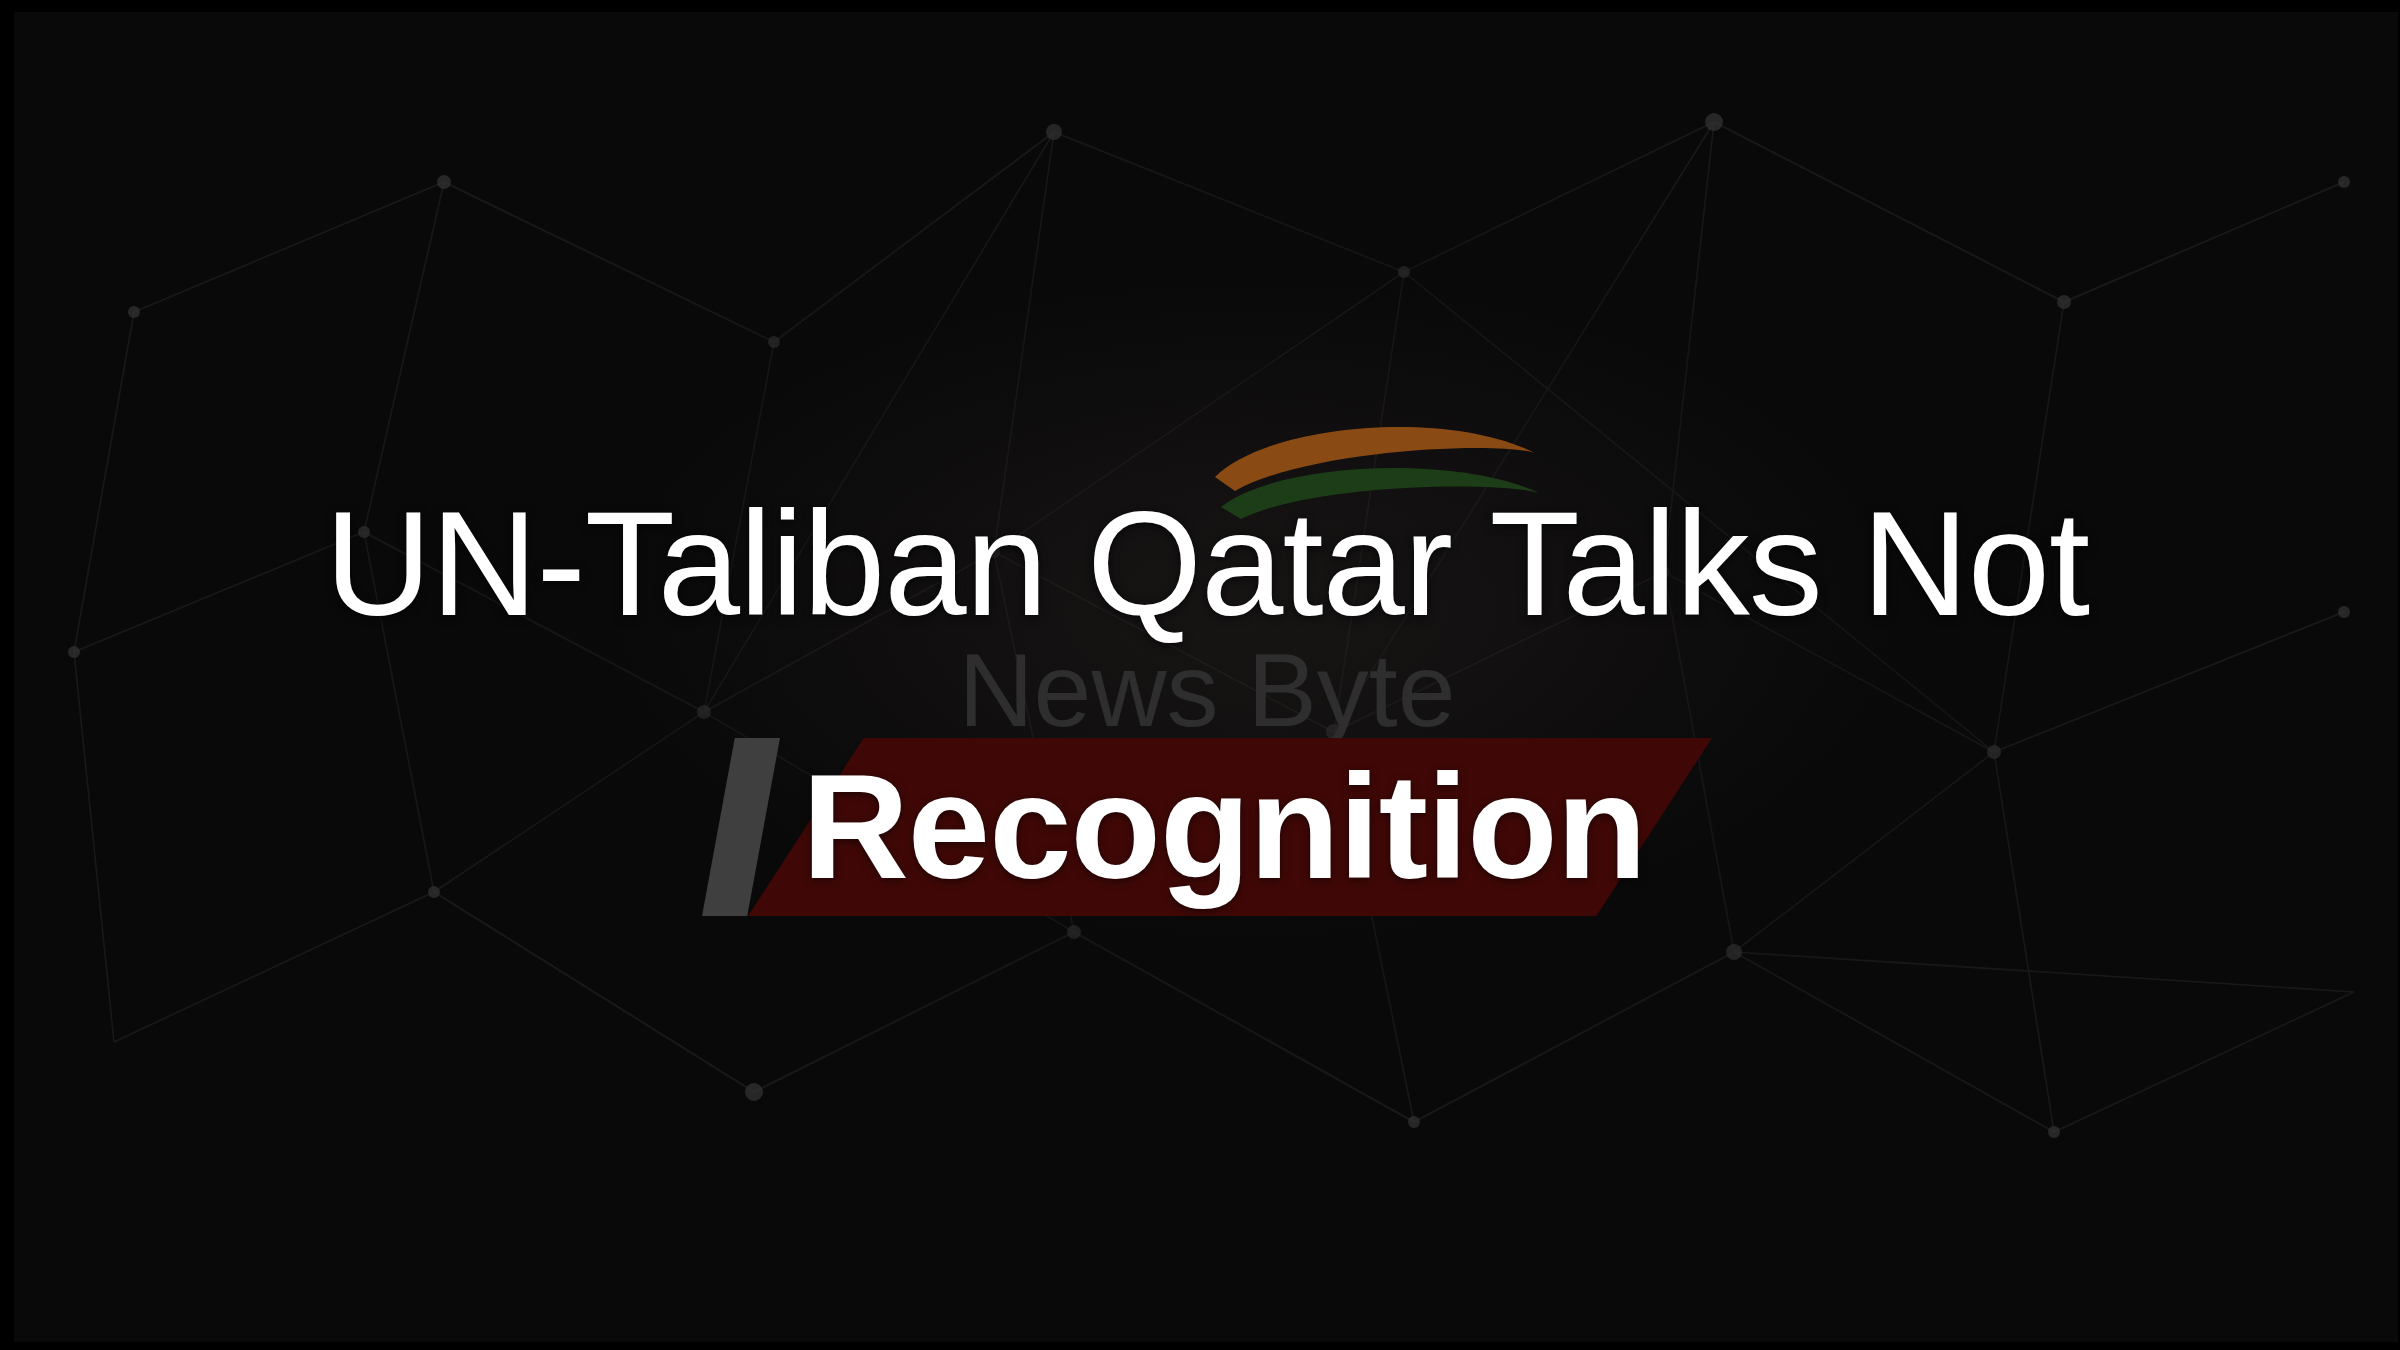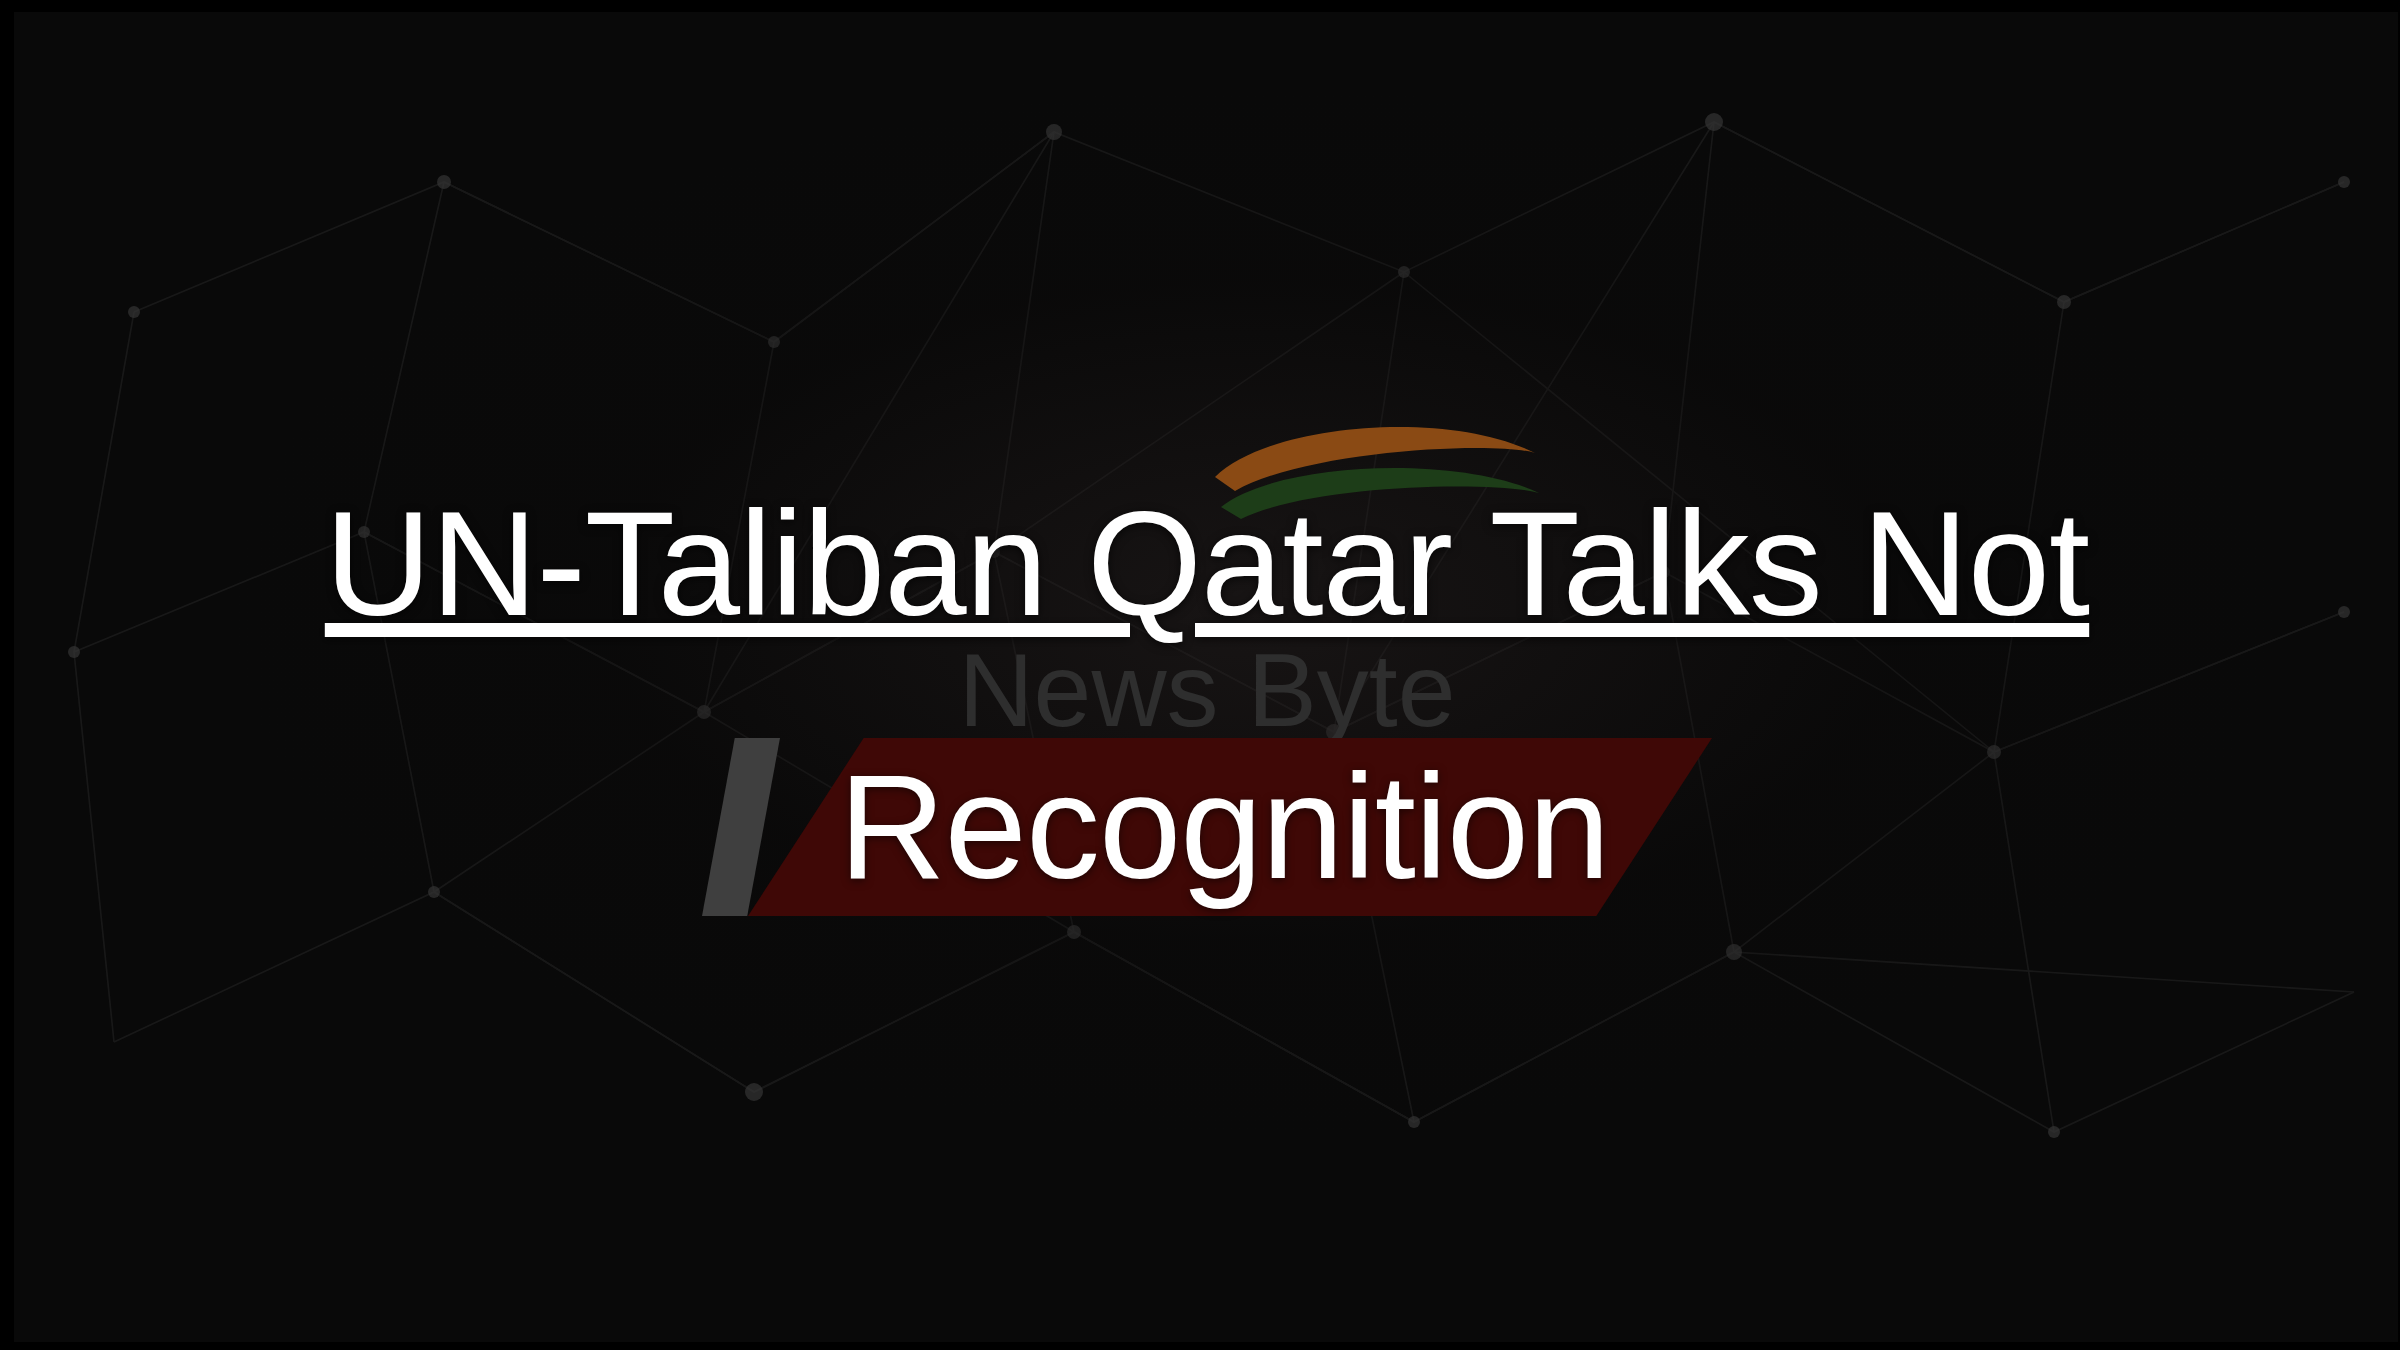--- a/index.html
+++ b/index.html
@@ -74,21 +74,20 @@
     left:0; right:0;
     top:478px;
     text-align:center;
     color:#ffffff;
     font-size:148px;
     line-height:1.0;
     font-weight:400;
     letter-spacing:-1px;
     white-space:nowrap;
     text-shadow:0 2px 10px rgba(0,0,0,0.65);
-    text-decoration:underline;
   }
 
   
   .banner-wrap {
     position:absolute;
     left:0; right:0;
     top:726px;
     height:200px;
   }
   .banner {
@@ -114,21 +113,21 @@
   }
   .banner-label {
     position:absolute;
     left:0; right:0; top:0; bottom:0;
     display:flex;
     align-items:center;
     justify-content:center;
     color:#ffffff;
     font-size:148px;
     line-height:1.0;
-    font-weight:400;
+    font-weight:700;
     letter-spacing:-1px;
     white-space:nowrap;
     padding-left:34px;
     text-shadow:0 2px 8px rgba(0,0,0,0.55);
   }
 
   .edge-band { position:absolute; background:#000; }
   .edge-top    { left:0; top:0; width:2400px; height:12px; }
   .edge-bottom { left:0; bottom:0; width:2400px; height:8px; }
   .edge-left   { left:0; top:0; width:14px; height:1350px; }

